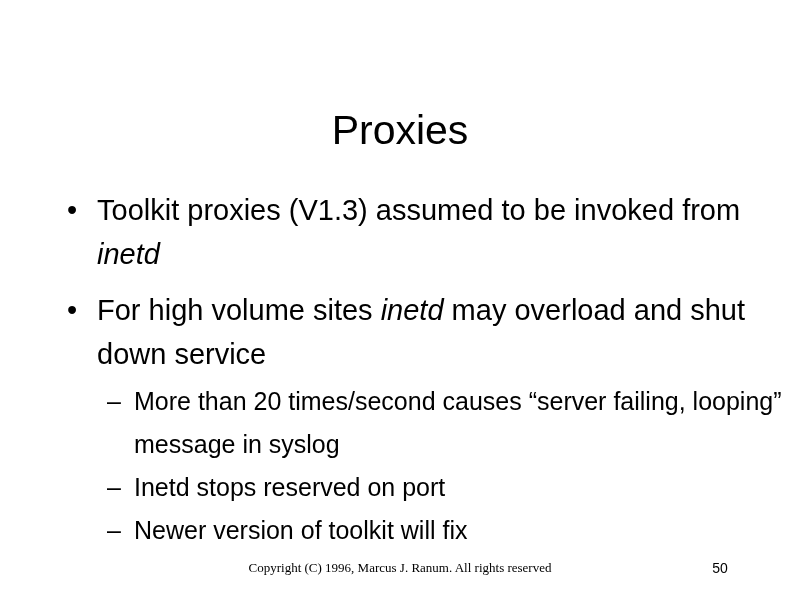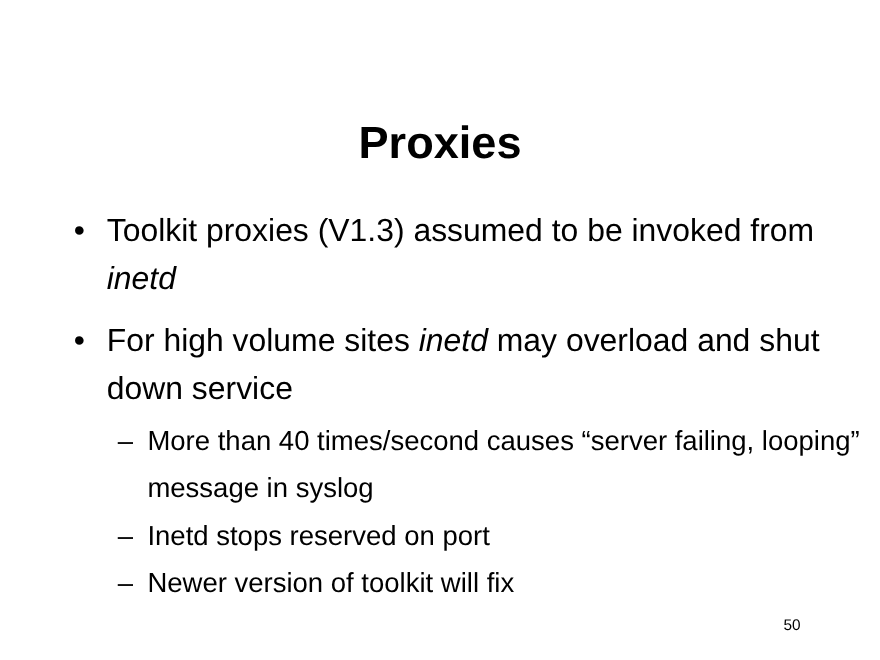--- a/index.html
+++ b/index.html
@@ -26,21 +26,21 @@
 
   
   .slide-title {
     position: absolute;
     top: 79px;
     left: 0;
     width: 800px;
     text-align: center;
     font-size: 41px;
     line-height: 48px;
-    font-weight: bold;
+    font-weight: normal;
     letter-spacing: 0px;
     white-space: nowrap;
   }
 
   
   .body-block {
     position: absolute;
     top: 176px;
     left: 0;
     width: 800px;
@@ -125,25 +125,26 @@
       <span class="txt"><span>Toolkit proxies (V1.3) assumed to be invoked from </span><i class="ital">inetd</i><span></span></span>
     </div>
 
     <div class="bullet-l1">
       <span class="marker">•</span>
       <span class="txt"><span>For high volume sites </span><i class="ital">inetd</i><span> may overload and shut down service</span></span>
     </div>
 
     <div class="sublist">
 
-      <div class="bullet-l2"><span class="marker">–</span><span>More than 40 times/second causes “server failing, looping” message in syslog</span></div>
+      <div class="bullet-l2"><span class="marker">–</span><span>More than 20 times/second causes “server failing, looping” message in syslog</span></div>
 
       <div class="bullet-l2"><span class="marker">–</span><span>Inetd stops reserved on port</span></div>
 
       <div class="bullet-l2"><span class="marker">–</span><span>Newer version of toolkit will fix</span></div>
 
     </div>
   </div>
 
+  <div class="footer-copyright">Copyright (C) 1996, Marcus J. Ranum.  All rights reserved</div>
 
   <div class="footer-pagenum">50</div>
 
 </div>
 
 </body></html>

